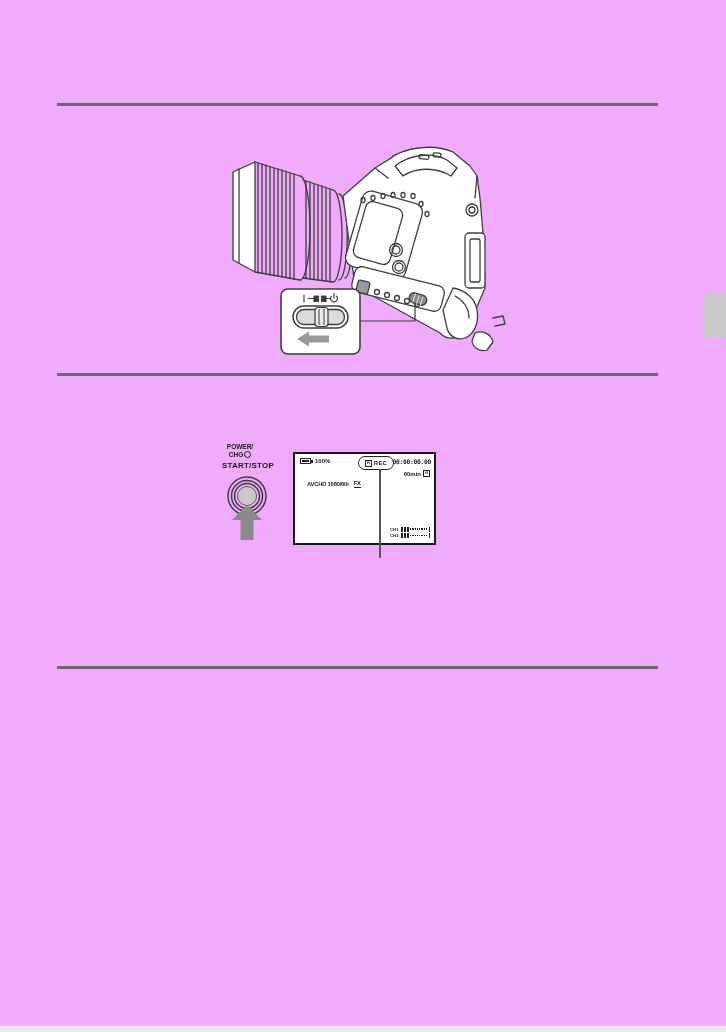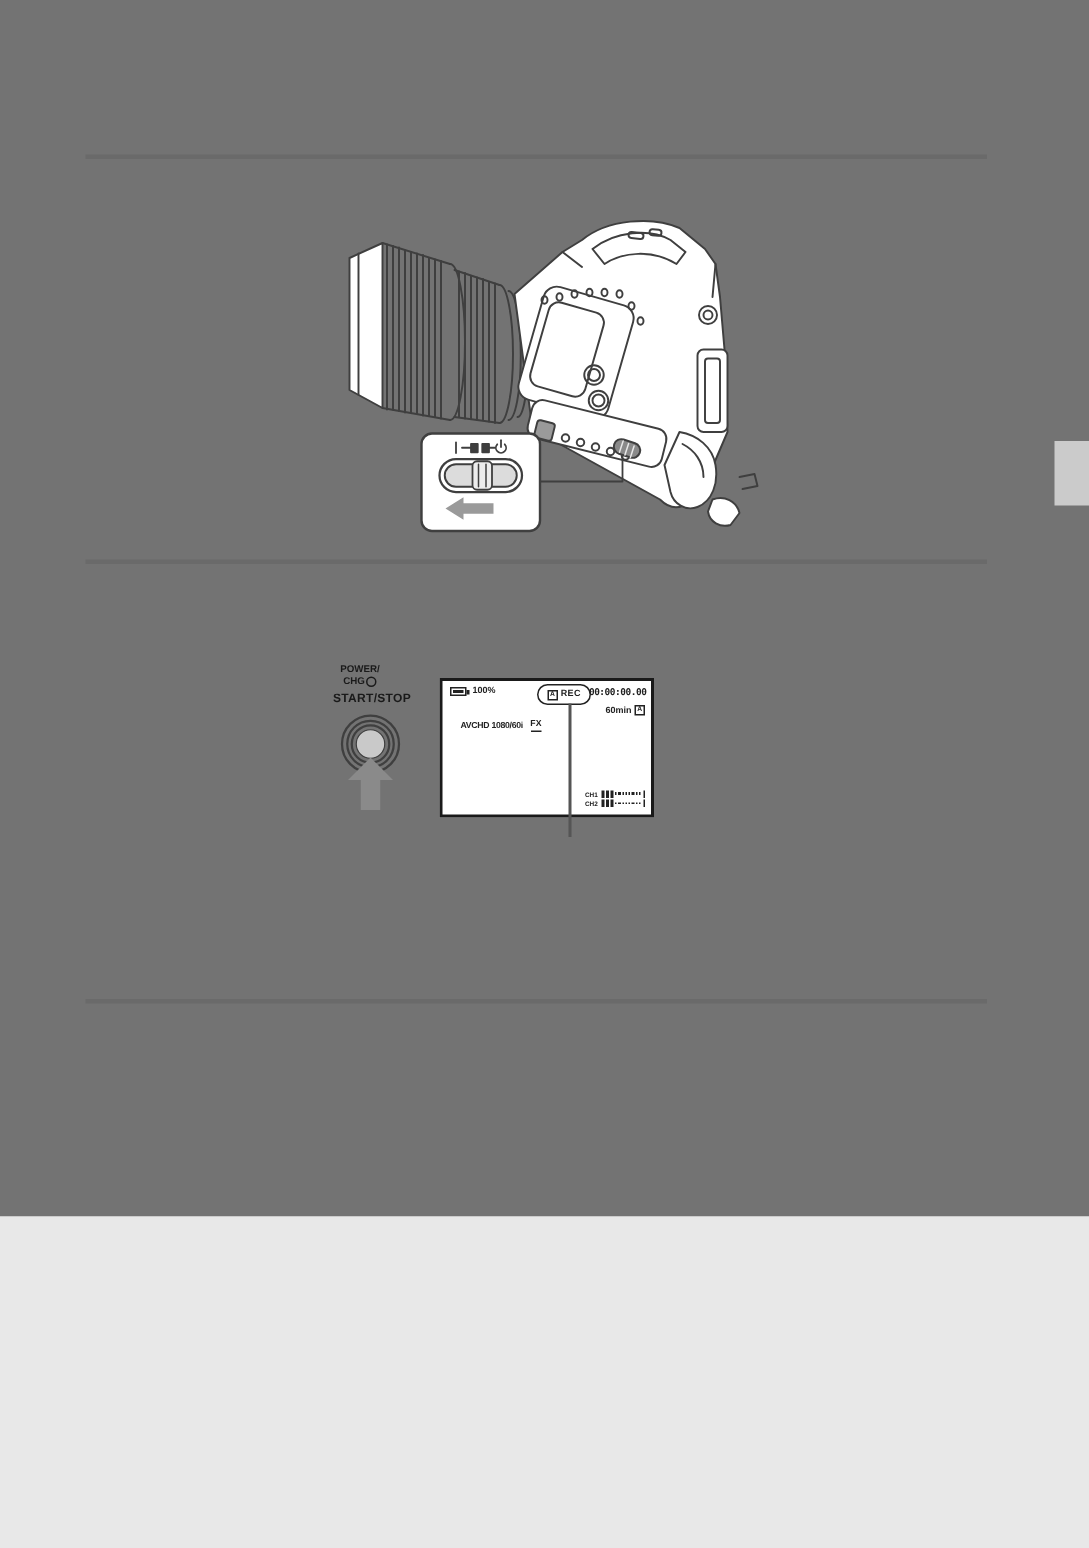--- a/index.html
+++ b/index.html
@@ -1,19 +1,19 @@
 <!DOCTYPE html>
 <html><head>
 <meta charset="utf-8">
 <style>
   html,body{margin:0;padding:0;background:#e8e8e8;}
   .page{
     position:relative;
-    width:726px;height:811px;
-    background:#737373;
+    width:726px;height:1026px;
+    background:#f0abfc;
     margin:0 auto;
     font-family:"Liberation Sans", sans-serif;
     overflow:hidden;
   }
   .hrule{position:absolute;left:57px;width:601px;height:3px;background:#6a6a6a;}
   .rule-top{top:103px;}
   .rule-mid{top:373px;}
   .rule-bot{top:666px;}
   .side-tab{position:absolute;left:703px;top:294px;width:23px;height:43px;background:#cbcbcb;}
 

